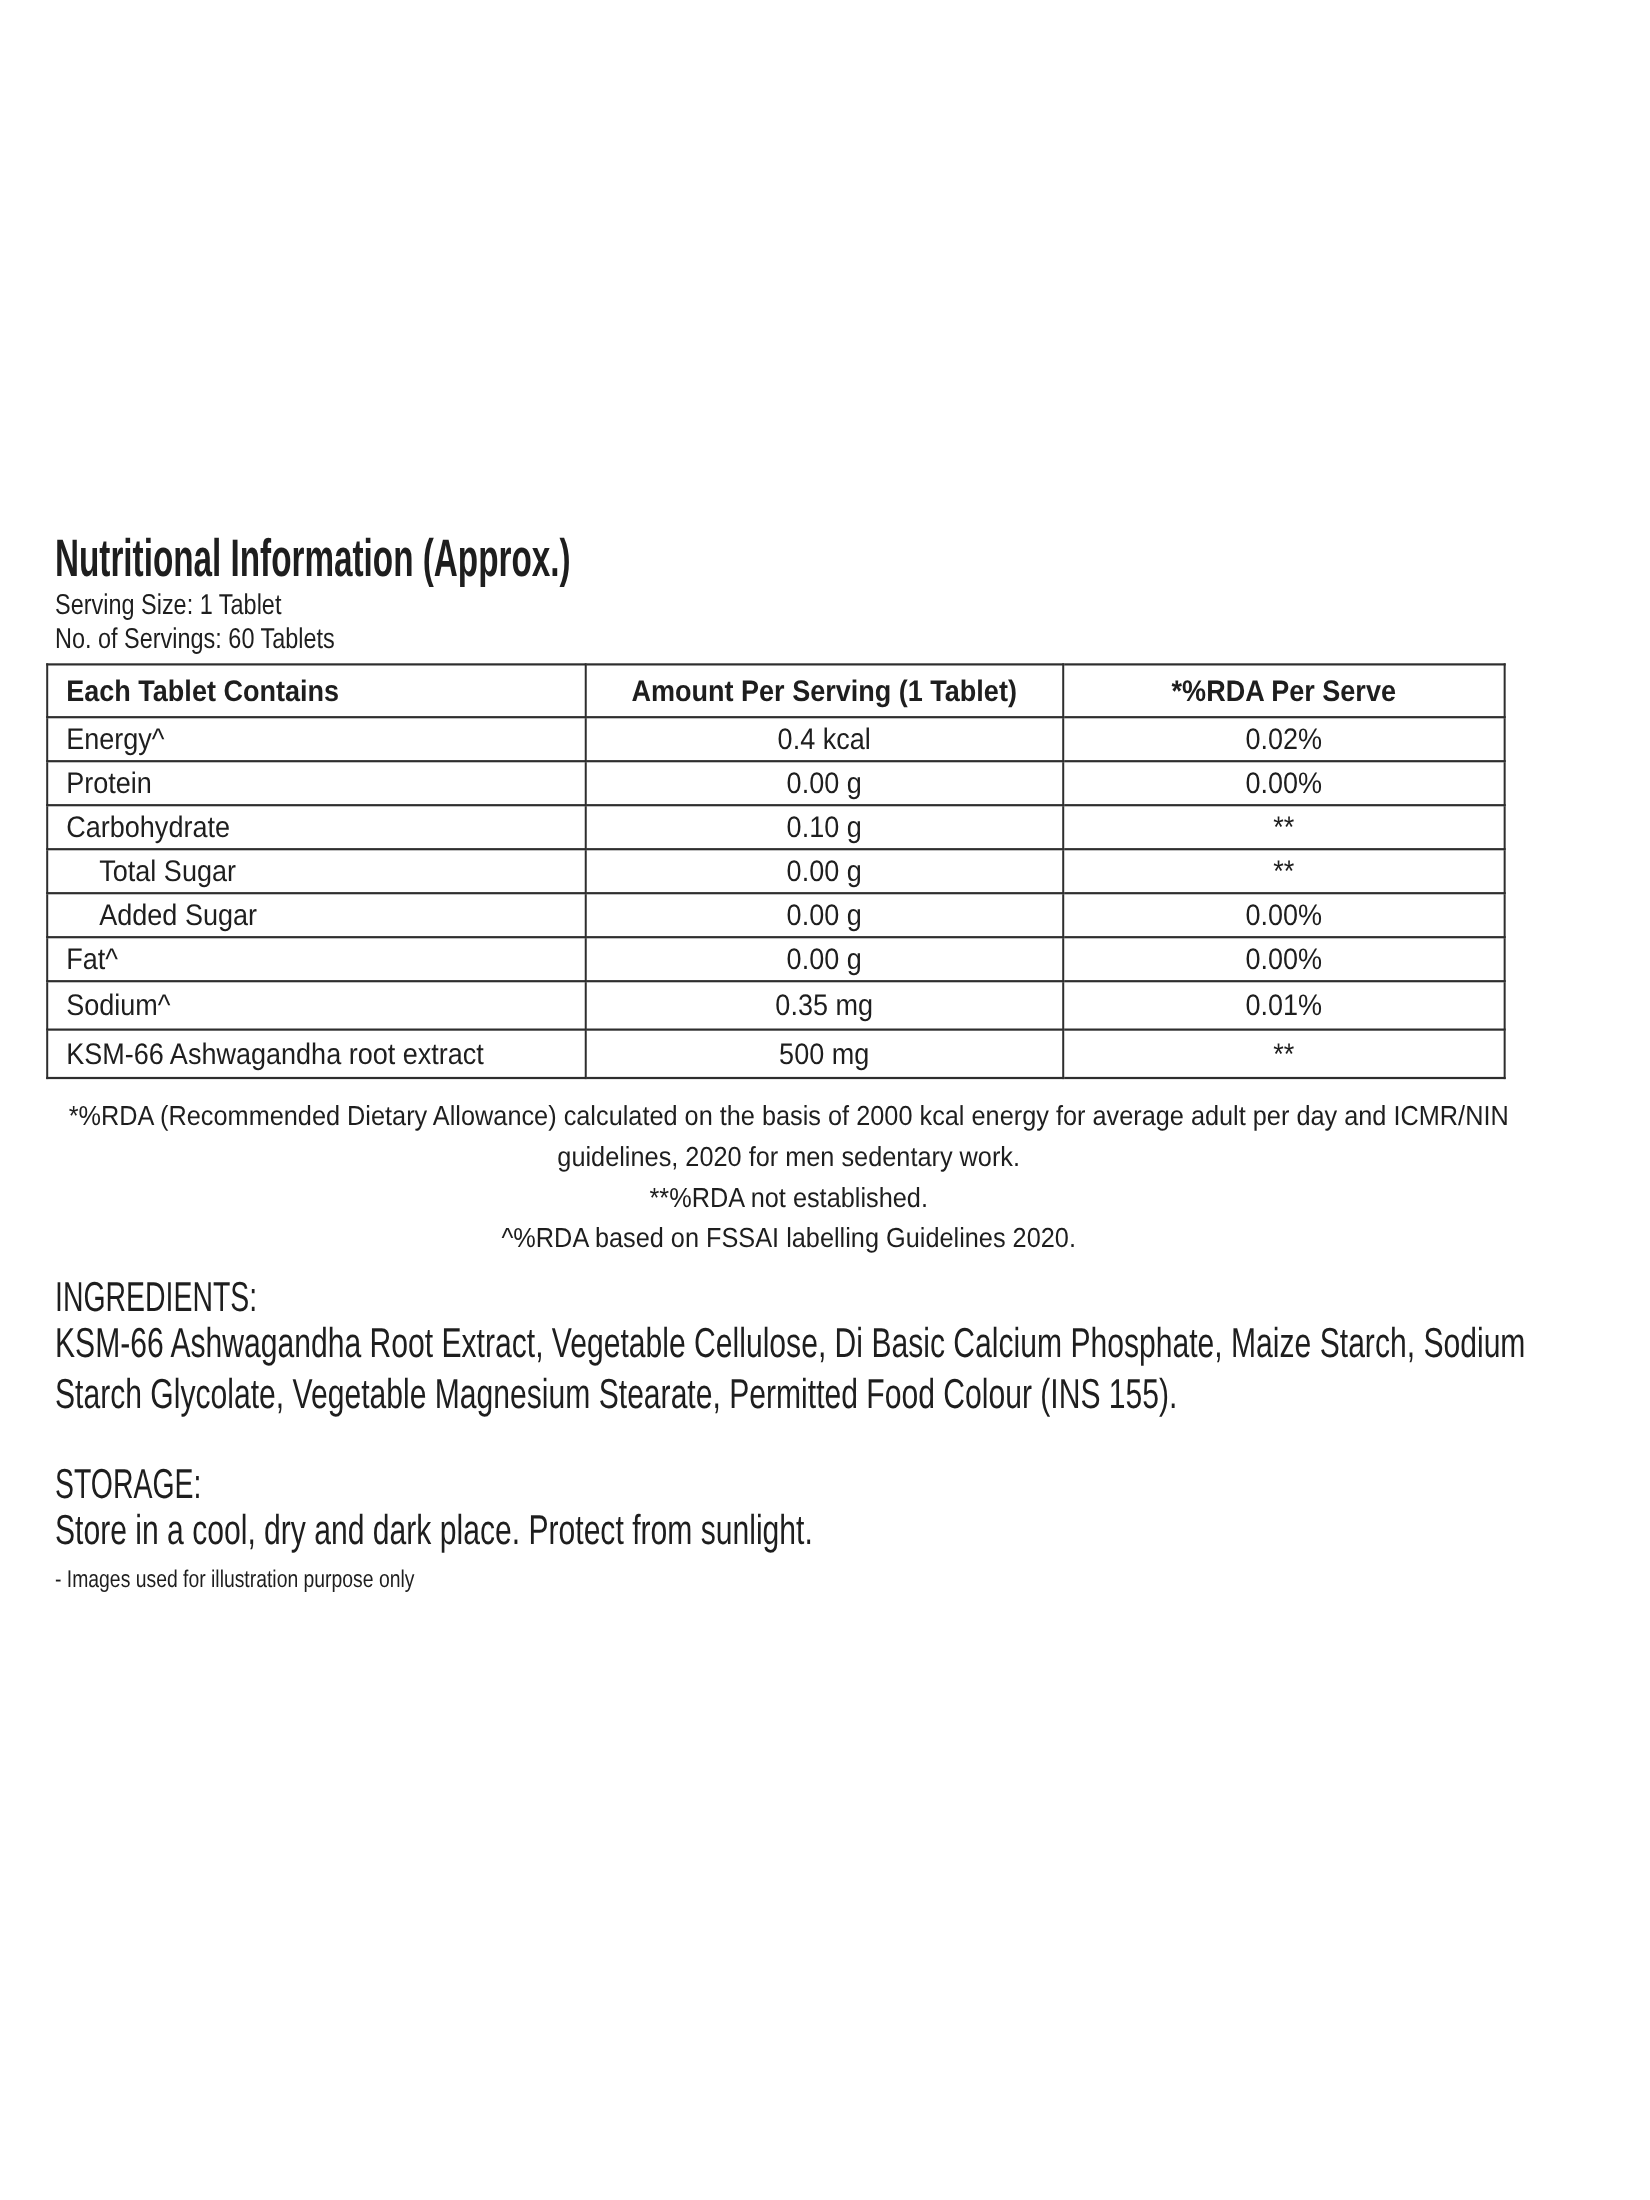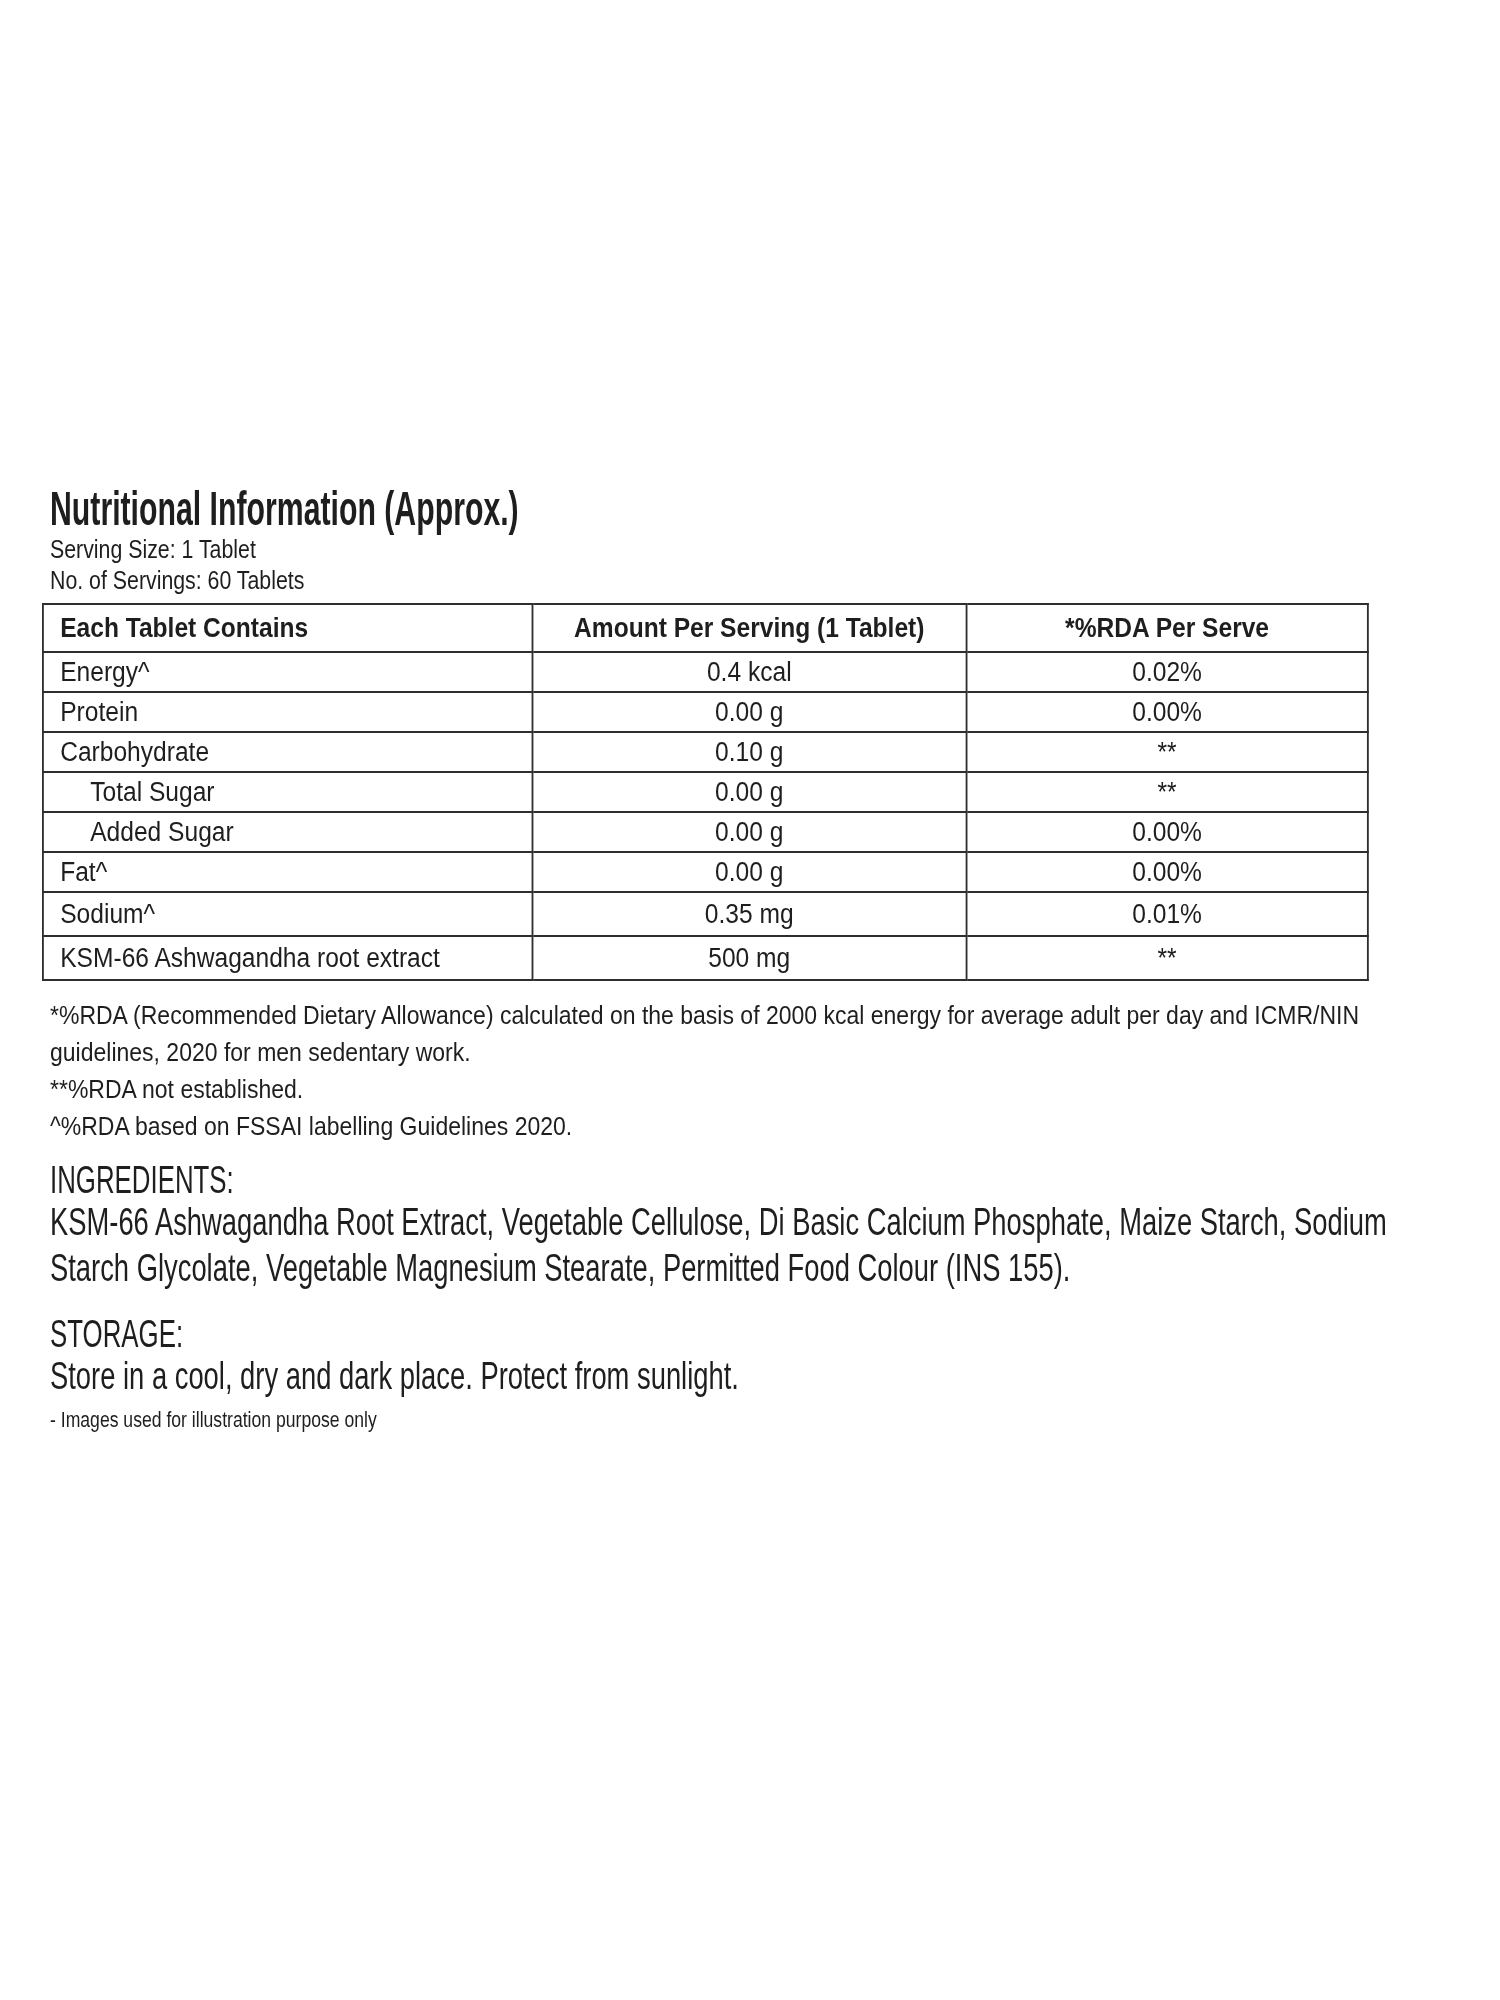--- a/index.html
+++ b/index.html
@@ -39,31 +39,31 @@
     overflow: hidden; white-space: nowrap;
   }
   table.nutrition th { font-weight: 700; height: 44px; }
   table.nutrition td { font-weight: 400; height: 36px; }
   tbody tr:nth-last-child(-n+2) td { height: 40px; }
   .c1 { width: 520px; text-align: left; padding-left: 18px; }
   .c2 { width: 505px; text-align: center; }
   .c3 { width: 515px; text-align: center; }
   td.indent { padding-left: 51px; }
 
-  .footnotes { margin-top: 16px; }
+  .footnotes { margin-top: 16px; text-align: center; }
   .footnote-line { font-size: 25px; line-height: 37px; transform: scaleX(0.92); }
 
   .section-heading {
     font-size: 38px; font-weight: 400; line-height: 38px;
     transform: scaleX(0.68);
   }
   .section-body { font-size: 38px; font-weight: 400; line-height: 46px; transform: scaleX(0.72); }
   .mt-ingredients { margin-top: 16px; }
   .mt-usage { margin-top: 12px; }
-  .mt-storage { margin-top: 24px; }
+  .mt-storage { margin-top: 40px; }
 
   .disclaimer-note { margin-top: 8px; font-size: 22px; line-height: 26px; transform: scaleX(0.80); }
 </style>
 </head>
 <body>
 
 <div class="sheet">
 
   <h1 class="title sqz">Nutritional Information (Approx.)</h1>
   <div class="serving-line sqz">Serving Size: 1 Tablet</div>

